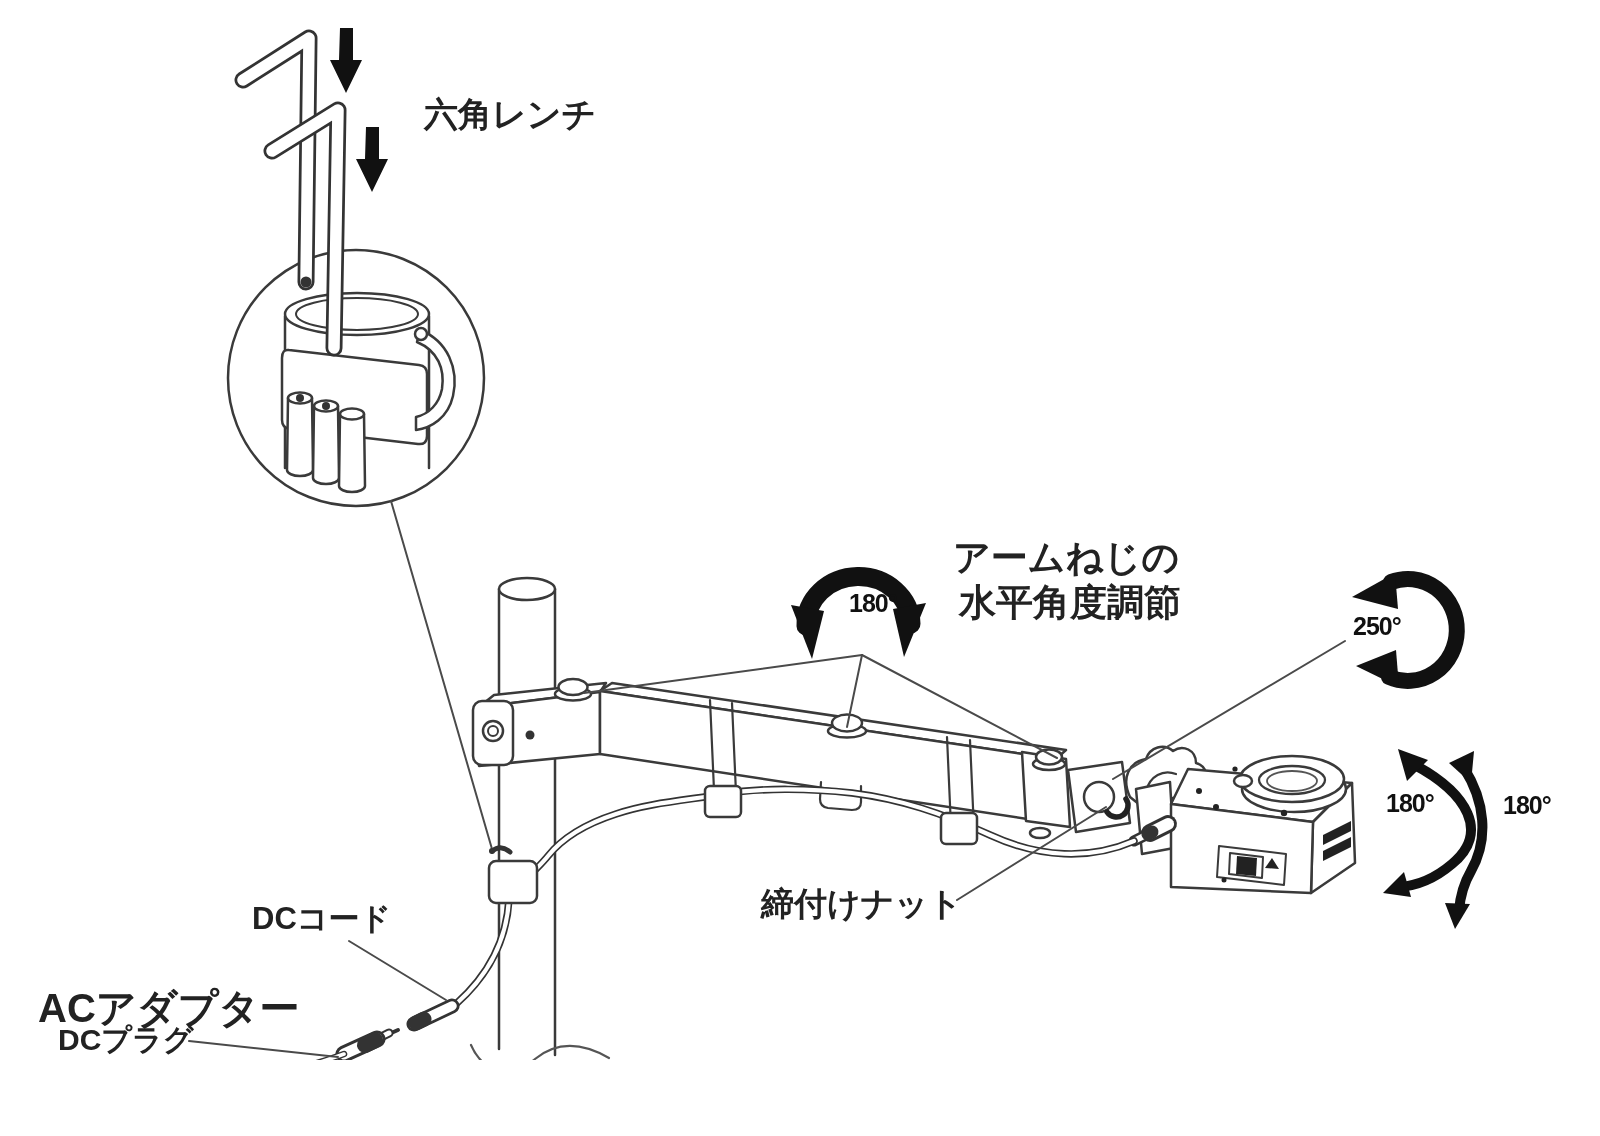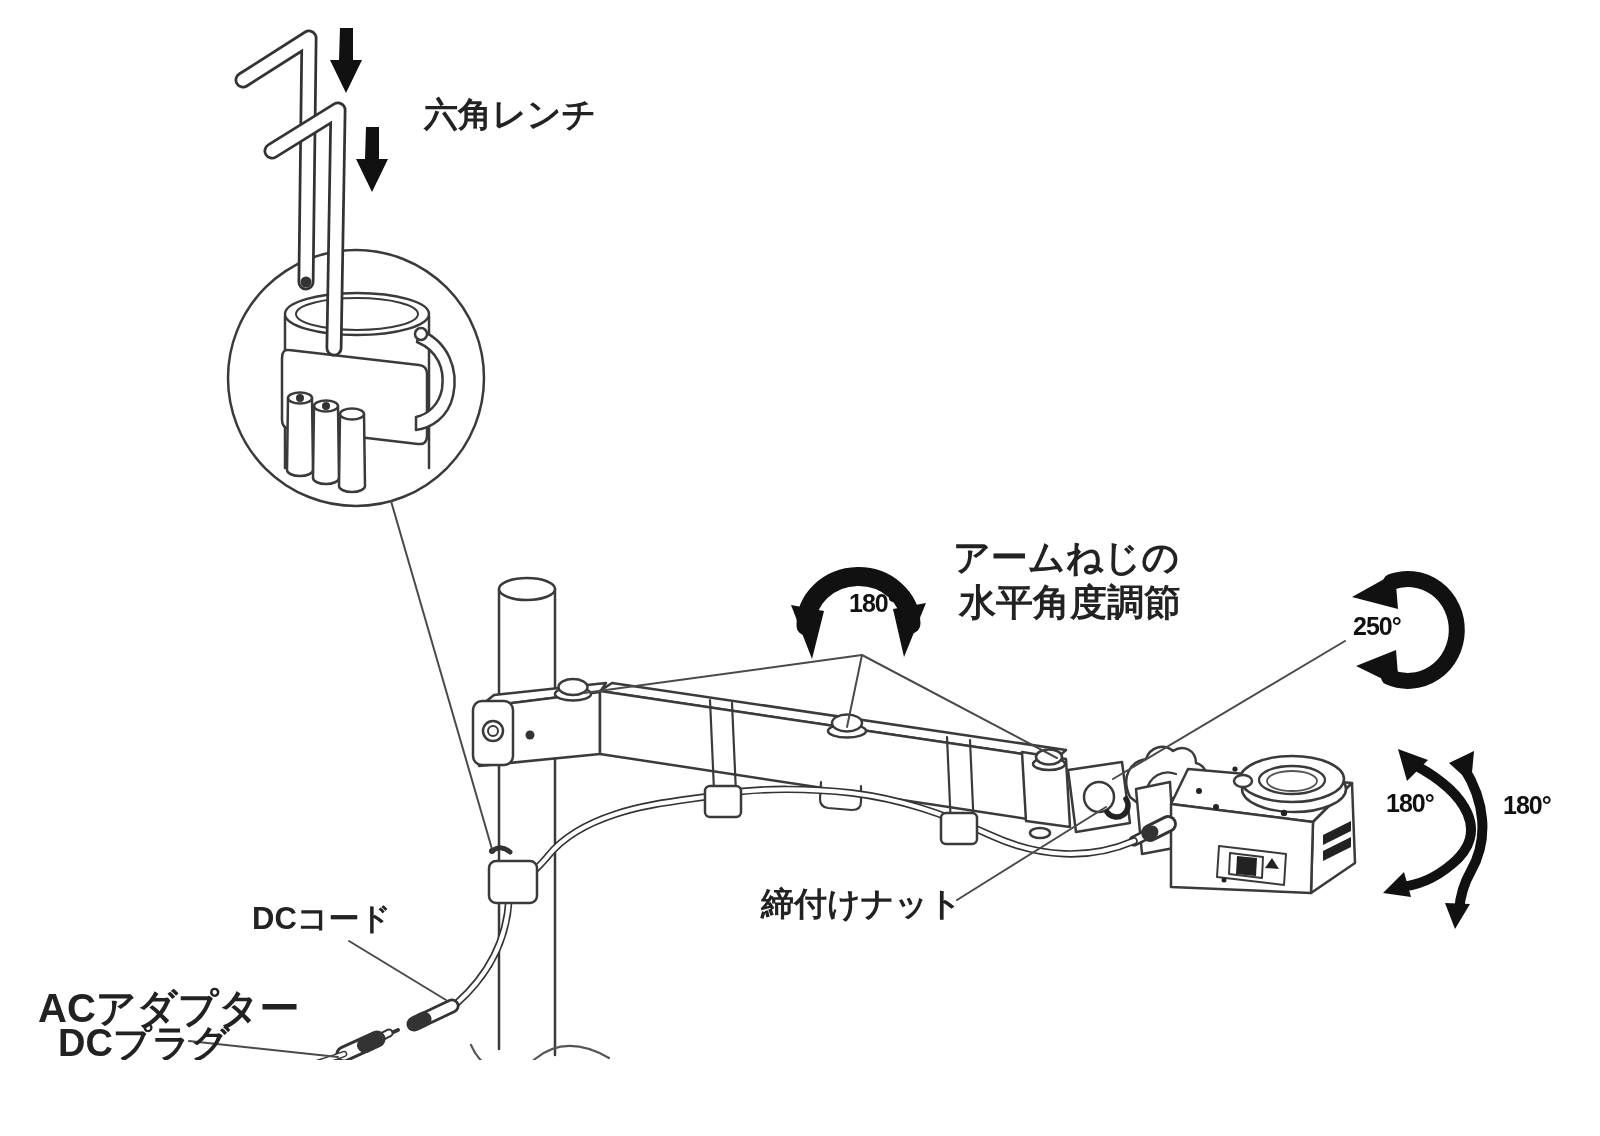--- a/index.html
+++ b/index.html
@@ -201,20 +201,20 @@
 </svg>
 
   <div class="lbl" style="left:424px;top:96px;font-size:34px;">六角レンチ</div>
 
   <div class="lbl" style="left:953px;top:538px;font-size:37px;">アームねじの</div>
   <div class="lbl" style="left:761px;top:886px;font-size:33px;">締付けナット</div>
 
   <div class="lbl" style="left:959px;top:583px;font-size:37px;">水平角度調節</div>
   <div class="lbl" style="left:252px;top:902px;font-size:31px;">DCコード</div>
   <div class="lbl" style="left:38px;top:986px;font-size:40px;">ACアダプター</div>
-  <div class="lbl" style="left:58px;top:1023px;font-size:38px;">DCプラグ</div>
+  <div class="lbl" style="left:58px;top:1023px;font-size:30px;">DCプラグ</div>
 
   <div class="deg" style="left:849px;top:589px;">180°</div>
   <div class="deg" style="left:1353px;top:612px;">250°</div>
   <div class="deg" style="left:1386px;top:789px;">180°</div>
   <div class="deg" style="left:1503px;top:791px;">180°</div>
 
 </div>
 
 </body></html>

